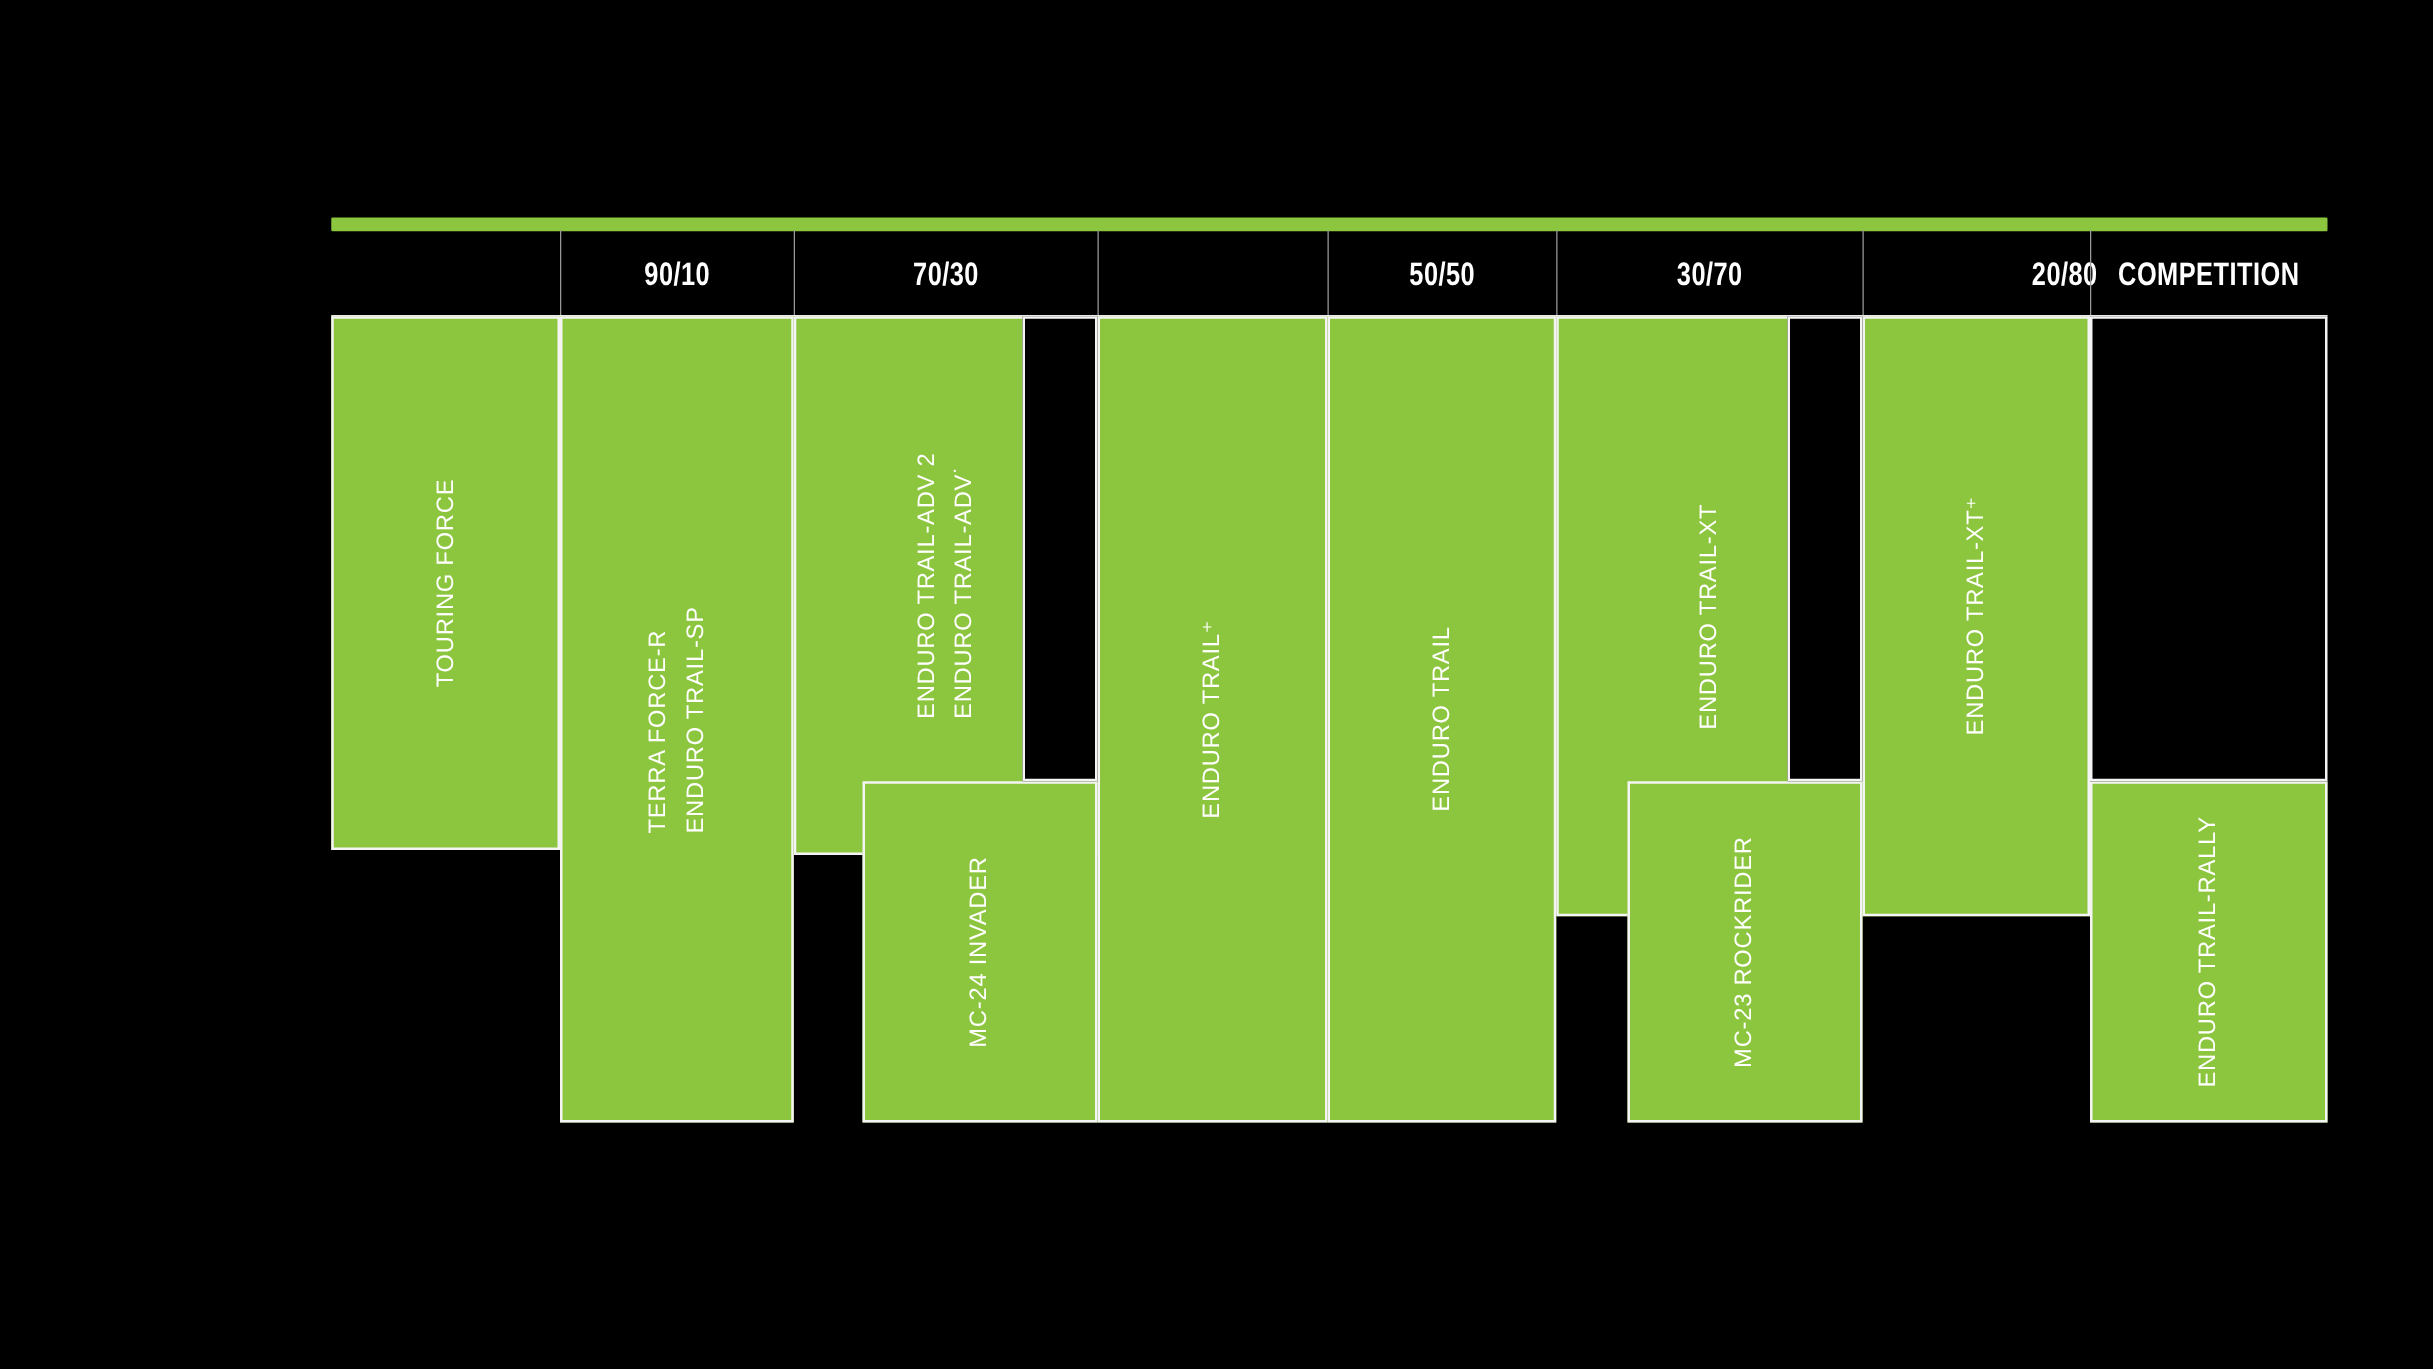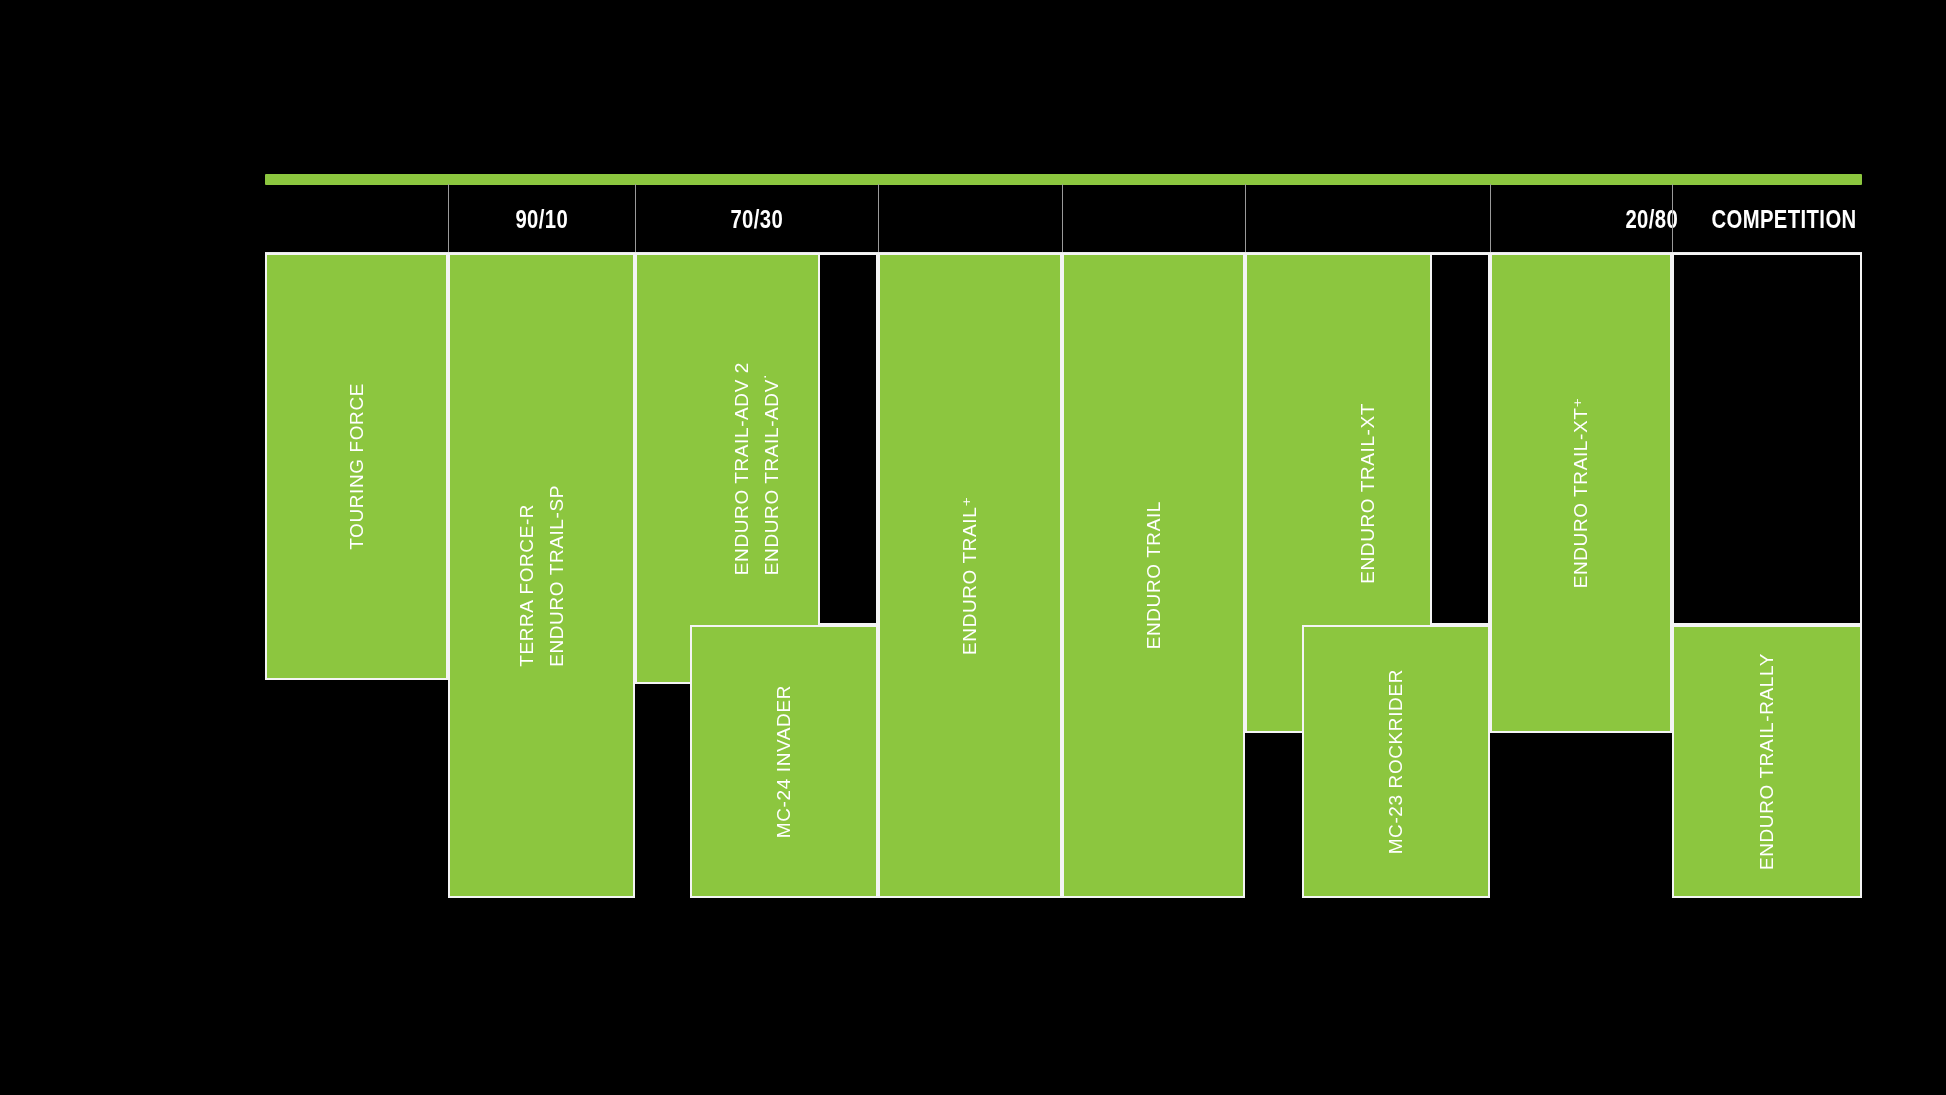--- a/index.html
+++ b/index.html
@@ -123,24 +123,30 @@
 
     <div class="hdr-cell" style="left: 448px; top: 184px; width: 187px; height: 70px; text-align: right;">
       <span class="hdr-txt">90/10</span>
     </div>
     <div class="vline" style="left: 448px; top: 184px; height: 70px;"></div>
     <div class="hdr-cell" style="left: 635px; top: 184px; width: 243px; height: 70px;">
       <span class="hdr-txt">70/30</span>
     </div>
     <div class="vline" style="left: 635px; top: 184px; height: 70px;"></div>
     <div class="vline" style="left: 878px; top: 184px; height: 70px;"></div>
+    <div class="hdr-cell" style="left: 1062px; top: 184px; width: 183px; height: 70px;">
+      <span class="hdr-txt">50/50</span>
+    </div>
     <div class="vline" style="left: 1062px; top: 184px; height: 70px;"></div>
+    <div class="hdr-cell" style="left: 1245px; top: 184px; width: 245px; height: 70px;">
+      <span class="hdr-txt">30/70</span>
+    </div>
     <div class="vline" style="left: 1245px; top: 184px; height: 70px;"></div>
     <div class="hdr-cell" style="left: 1504px; top: 184px; width: 182px; height: 70px; justify-content: flex-end;">
       <span class="hdr-txt">20/80</span>
     </div>
     <div class="vline" style="left: 1490px; top: 184px; height: 70px;"></div>
-    <div class="hdr-cell" style="left: 1672px; top: 184px; width: 190px; height: 70px; margin-left: 17px;">
+    <div class="hdr-cell" style="left: 1672px; top: 184px; width: 190px; height: 70px;">
       <span class="hdr-txt">COMPETITION</span>
     </div>
     <div class="vline" style="left: 1672px; top: 184px; height: 70px;"></div>
     <div class="hdr-underline" style="left: 265px; top: 252px; width: 1597px;"></div>
   </div>
 
 </body></html>

